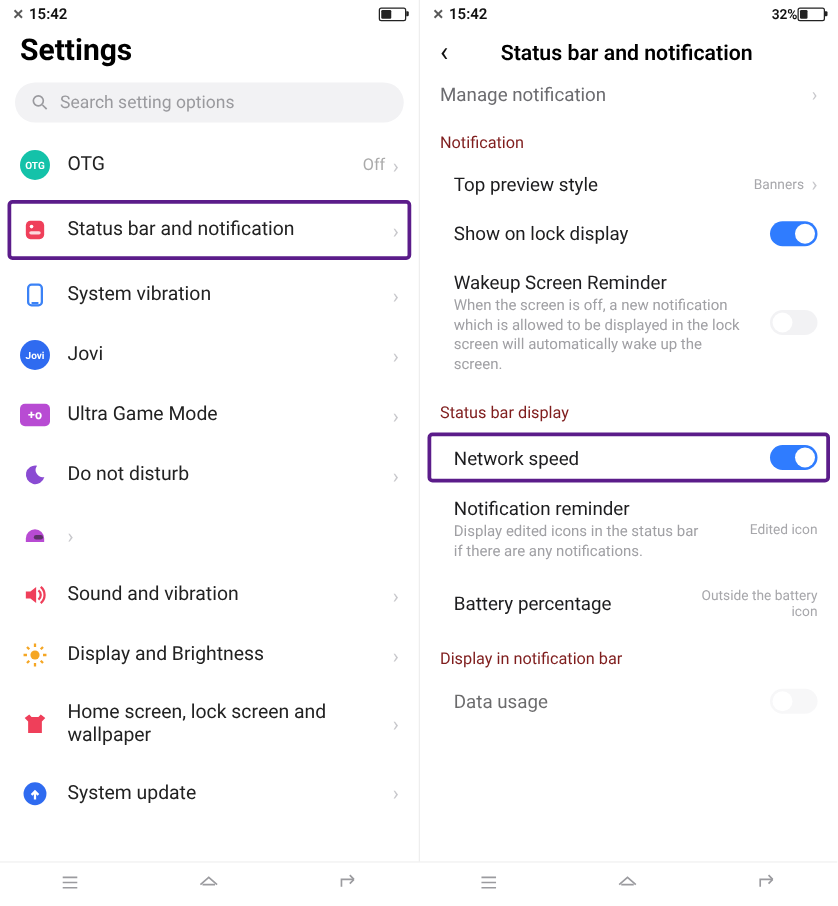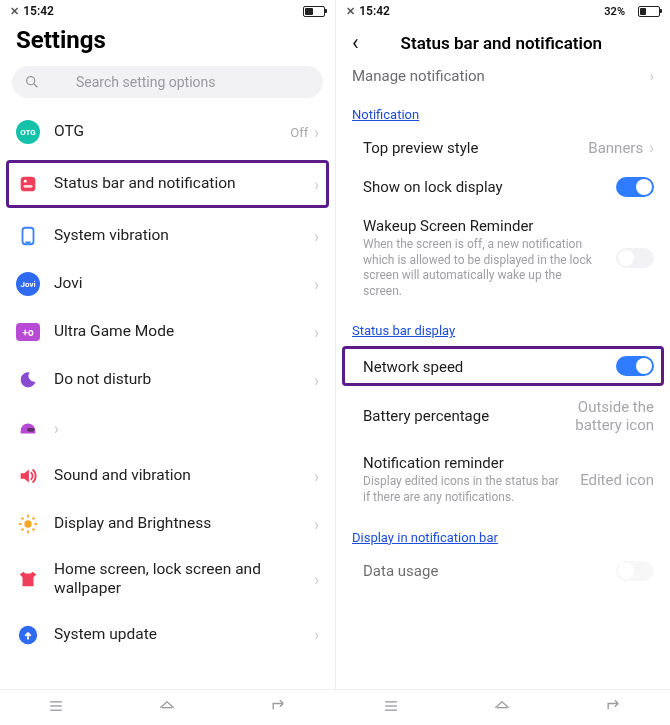--- a/index.html
+++ b/index.html
@@ -28,21 +28,21 @@
   .status-bar {
     display: flex;
     align-items: center;
     justify-content: space-between;
     font-size: 12px;
     font-weight: 600;
     padding: 4px 10px 2px;
     color: #111;
   }
   .status-left { display: flex; align-items: center; gap: 4px; }
-  .status-right { display: flex; align-items: center; gap: 13px; font-size: 11px; }
+  .status-right { display: flex; align-items: center; gap: 0; font-size: 11px; }
   .silent-icon { font-size: 11px; opacity: .7; }
   .battery {
     width: 22px; height: 11px;
     border: 1.3px solid #222; border-radius: 2px;
     position: relative;
   }
   .battery::after {
     content: ""; position: absolute; right: -3px; top: 2.5px;
     width: 2px; height: 4px; background: #222; border-radius: 0 1px 1px 0;
   }
@@ -51,21 +51,21 @@
   .page-title {
     font-size: 24px; font-weight: 700;
     padding: 6px 16px 12px;
   }
   .search {
     margin: 0 12px 10px;
     background: #f2f2f4;
     border-radius: 20px;
     display: flex; align-items: center;
     padding: 8px 12px;
-    color: #9a9a9e; font-size: 14px; gap: 28px;
+    color: #9a9a9e; font-size: 14px;
   }
   .search svg { width: 16px; height: 16px; margin-right: 8px; stroke: #9a9a9e; }
 
   .list { flex: 1; overflow: hidden; }
   .row {
     display: flex; align-items: center;
     padding: 12px 16px;
     position: relative;
   }
   .row .icon { width: 24px; height: 24px; border-radius: 6px; display: flex; align-items: center; justify-content: center; margin-right: 14px; flex-shrink: 0; }
@@ -82,32 +82,31 @@
   }
 
   .subhead {
     display: flex; align-items: center; gap: 8px;
     padding: 10px 12px 8px;
   }
   .subhead .back { font-size: 22px; color: #111; padding: 0 4px; }
   .subhead .title { flex: 1; text-align: center; font-size: 17px; font-weight: 600; padding-right: 26px; }
 
   .section-label {
-    font-size: 13px; color: #1d4ed8;
+    font-size: 13px; color: #7f1d1d;
     padding: 14px 16px 6px;
-    text-decoration: underline;
   }
   .srow {
     display: flex; align-items: center;
     padding: 10px 16px;
   }
   .srow .txt { flex: 1; margin-left: 11px; }
   .srow .t1 { font-size: 15px; color: #1d1d1f; }
   .srow .t2 { font-size: 12px; color: #a0a0a4; line-height: 1.3; margin-top: 2px; max-width: 230px; }
-  .srow .val { font-size: 15px; color: #a7a7ab; text-align: right; }
+  .srow .val { font-size: 11px; color: #a7a7ab; text-align: right; }
   .hl2 {
     outline: 3px solid #5b1c8a; outline-offset: -3px; border-radius: 4px;
     margin: 2px 6px; padding: 10px 10px; align-items: flex-end;
   }
 
   .toggle { width: 38px; height: 20px; border-radius: 11px; position: relative; flex-shrink: 0; }
   .toggle.on { background: #2f7cff; }
   .toggle.off { background: #e6e6ea; }
   .toggle::after {
     content: ""; position: absolute; top: 2px; width: 16px; height: 16px;
@@ -326,31 +325,31 @@
 
     <div class="srow hl2">
       <div class="txt">
           <div class="t1">Network speed</div>
         </div>
       <div class="toggle on"></div>
     </div>
 
     <div class="srow">
       <div class="txt">
-          <div class="t1">Battery percentage</div>
-        </div>
-      <div class="val" style="max-width:110px">Outside the battery icon</div>
-    </div>
-
-    <div class="srow">
-      <div class="txt">
         <div class="t1">Notification reminder</div>
         <div class="t2" style="max-width:200px">Display edited icons in the status bar if there are any notifications.</div>
       </div>
       <div class="val">Edited icon</div>
+    </div>
+
+    <div class="srow">
+      <div class="txt">
+          <div class="t1">Battery percentage</div>
+        </div>
+      <div class="val" style="max-width:110px">Outside the battery icon</div>
     </div>
 
     <div class="section-label">Display in notification bar</div>
 
     <div class="srow" style="opacity:.65">
       <div class="txt">
           <div class="t1">Data usage</div>
         </div>
       <div class="toggle off dis"></div>
     </div>

